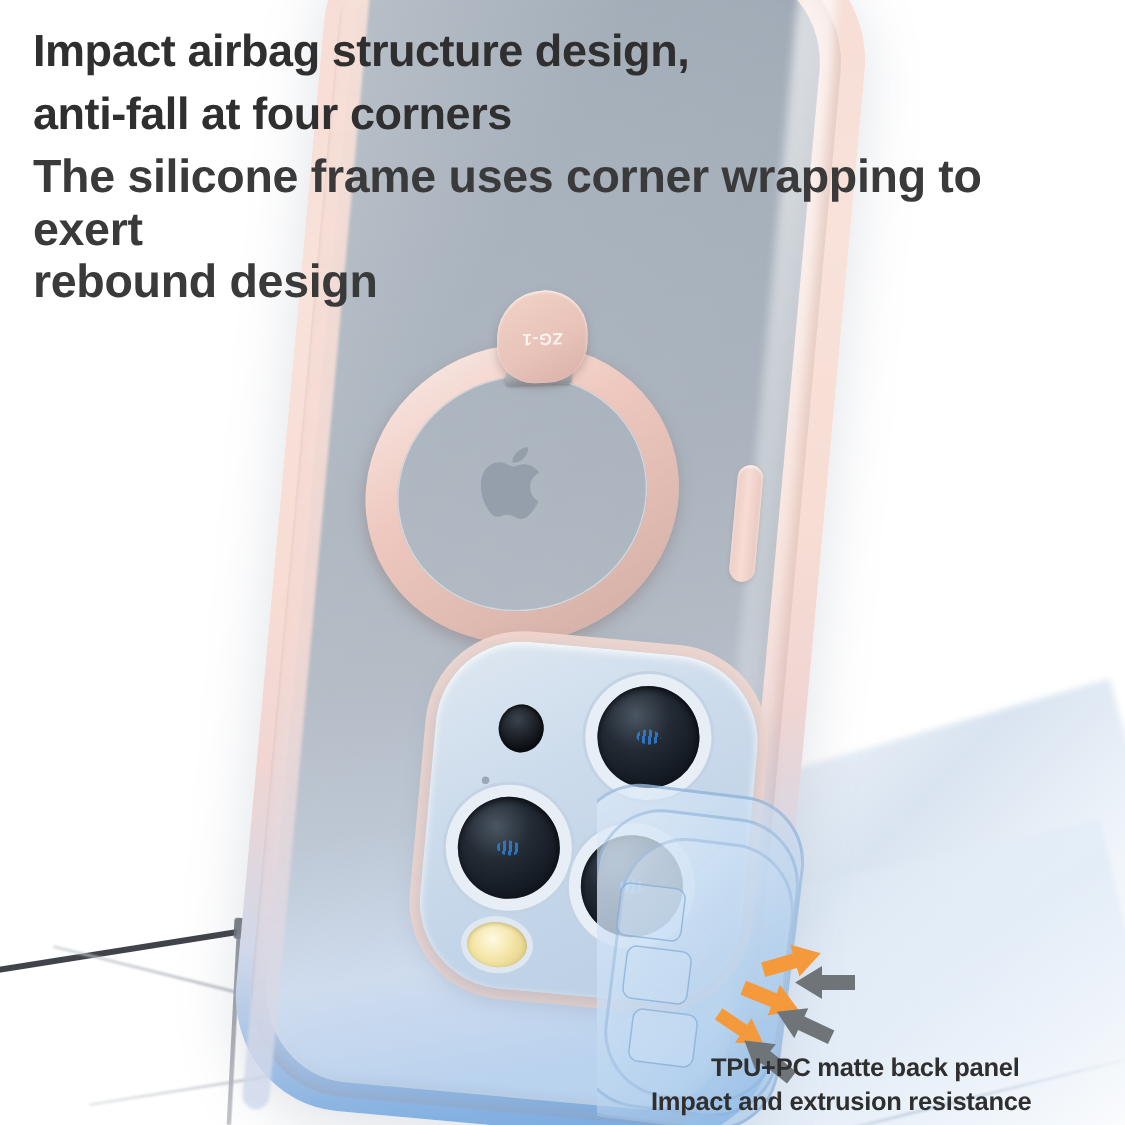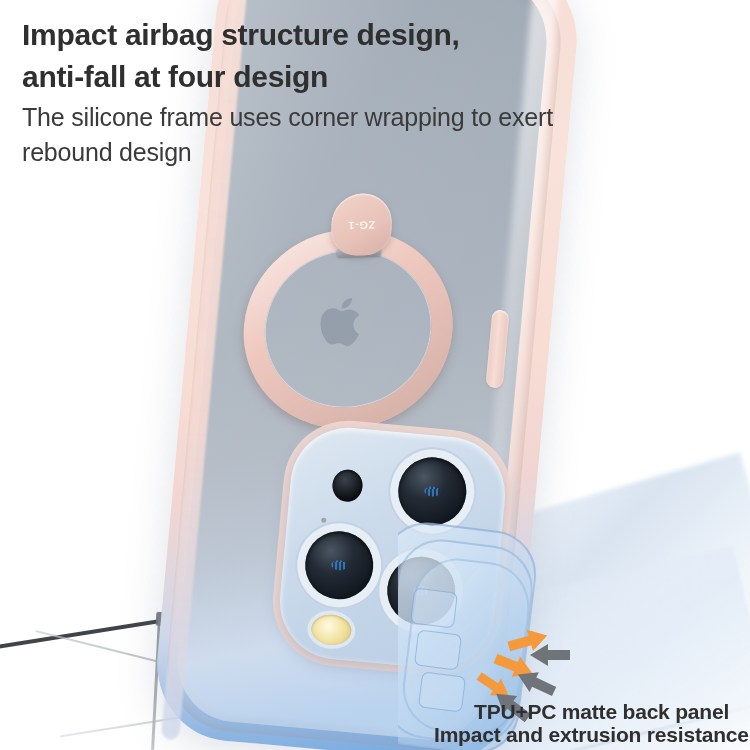--- a/index.html
+++ b/index.html
@@ -9,21 +9,21 @@
   
   .headline{
     position:absolute;left:22px;top:14px;width:690px;
     font-family:"Liberation Sans",sans-serif;
     font-size:30px;font-weight:700;line-height:42px;
     color:#2f2f2f;letter-spacing:-0.3px;z-index:40;
   }
   .subline{
     position:absolute;left:22px;top:100px;width:680px;
     font-family:"Liberation Sans",sans-serif;
-    font-size:25px;font-weight:400;line-height:35px;
+    font-size:31px;font-weight:700;line-height:35px;
     color:#3a3a3a;letter-spacing:-0.2px;z-index:40;
   }
 
   
   .bg-line{position:absolute;z-index:2;}
   #line-dark{
     left:-10px;top:646px;width:320px;height:4px;background:#30343a;
     transform:rotate(-9deg);transform-origin:left center;border-radius:2px;
     filter:blur(0.4px);opacity:.92;
   }
@@ -234,21 +234,21 @@
   #arrow-gray-2{left:516px;top:672px;transform:rotate(205deg);}
   #arrow-gray-3{left:492px;top:695px;transform:rotate(218deg);}
 
   
   #caption{
     position:absolute;left:450px;top:700px;width:300px;z-index:42;
     text-align:left;
   }
   .caption-line{
     font-family:"Liberation Sans",sans-serif;
-    font-size:21px;font-weight:700;color:#2f2f2f;line-height:23px;
+    font-size:17px;font-weight:700;color:#2f2f2f;line-height:23px;
     letter-spacing:-0.2px;white-space:nowrap;
   }
   #caption-line-1{margin-left:24px;}
   #caption-line-2{margin-left:-16px;}
 </style>
 </head>
 <body>
 
 <div id="stage">
 
@@ -334,21 +334,21 @@
       </svg>
   </div>
   <div class="arrow" id="arrow-gray-3">
     <svg width="40" height="22" viewBox="0 0 40 22">
         <path d="M0 6 L22 6 L22 0 L40 11 L22 22 L22 16 L0 16 Z" fill="#6f7479"></path>
       </svg>
   </div>
 
   <div class="headline">
     <div>Impact airbag structure design,</div>
-    <div>anti-fall at four design</div>
+    <div>anti-fall at four corners</div>
   </div>
 
   <div class="subline">
     <div>The silicone frame uses corner wrapping to exert</div>
     <div>rebound design</div>
   </div>
 
   <div id="caption">
     <div class="caption-line" id="caption-line-1">TPU+PC matte back panel</div>
     <div class="caption-line" id="caption-line-2">Impact and extrusion resistance</div>

